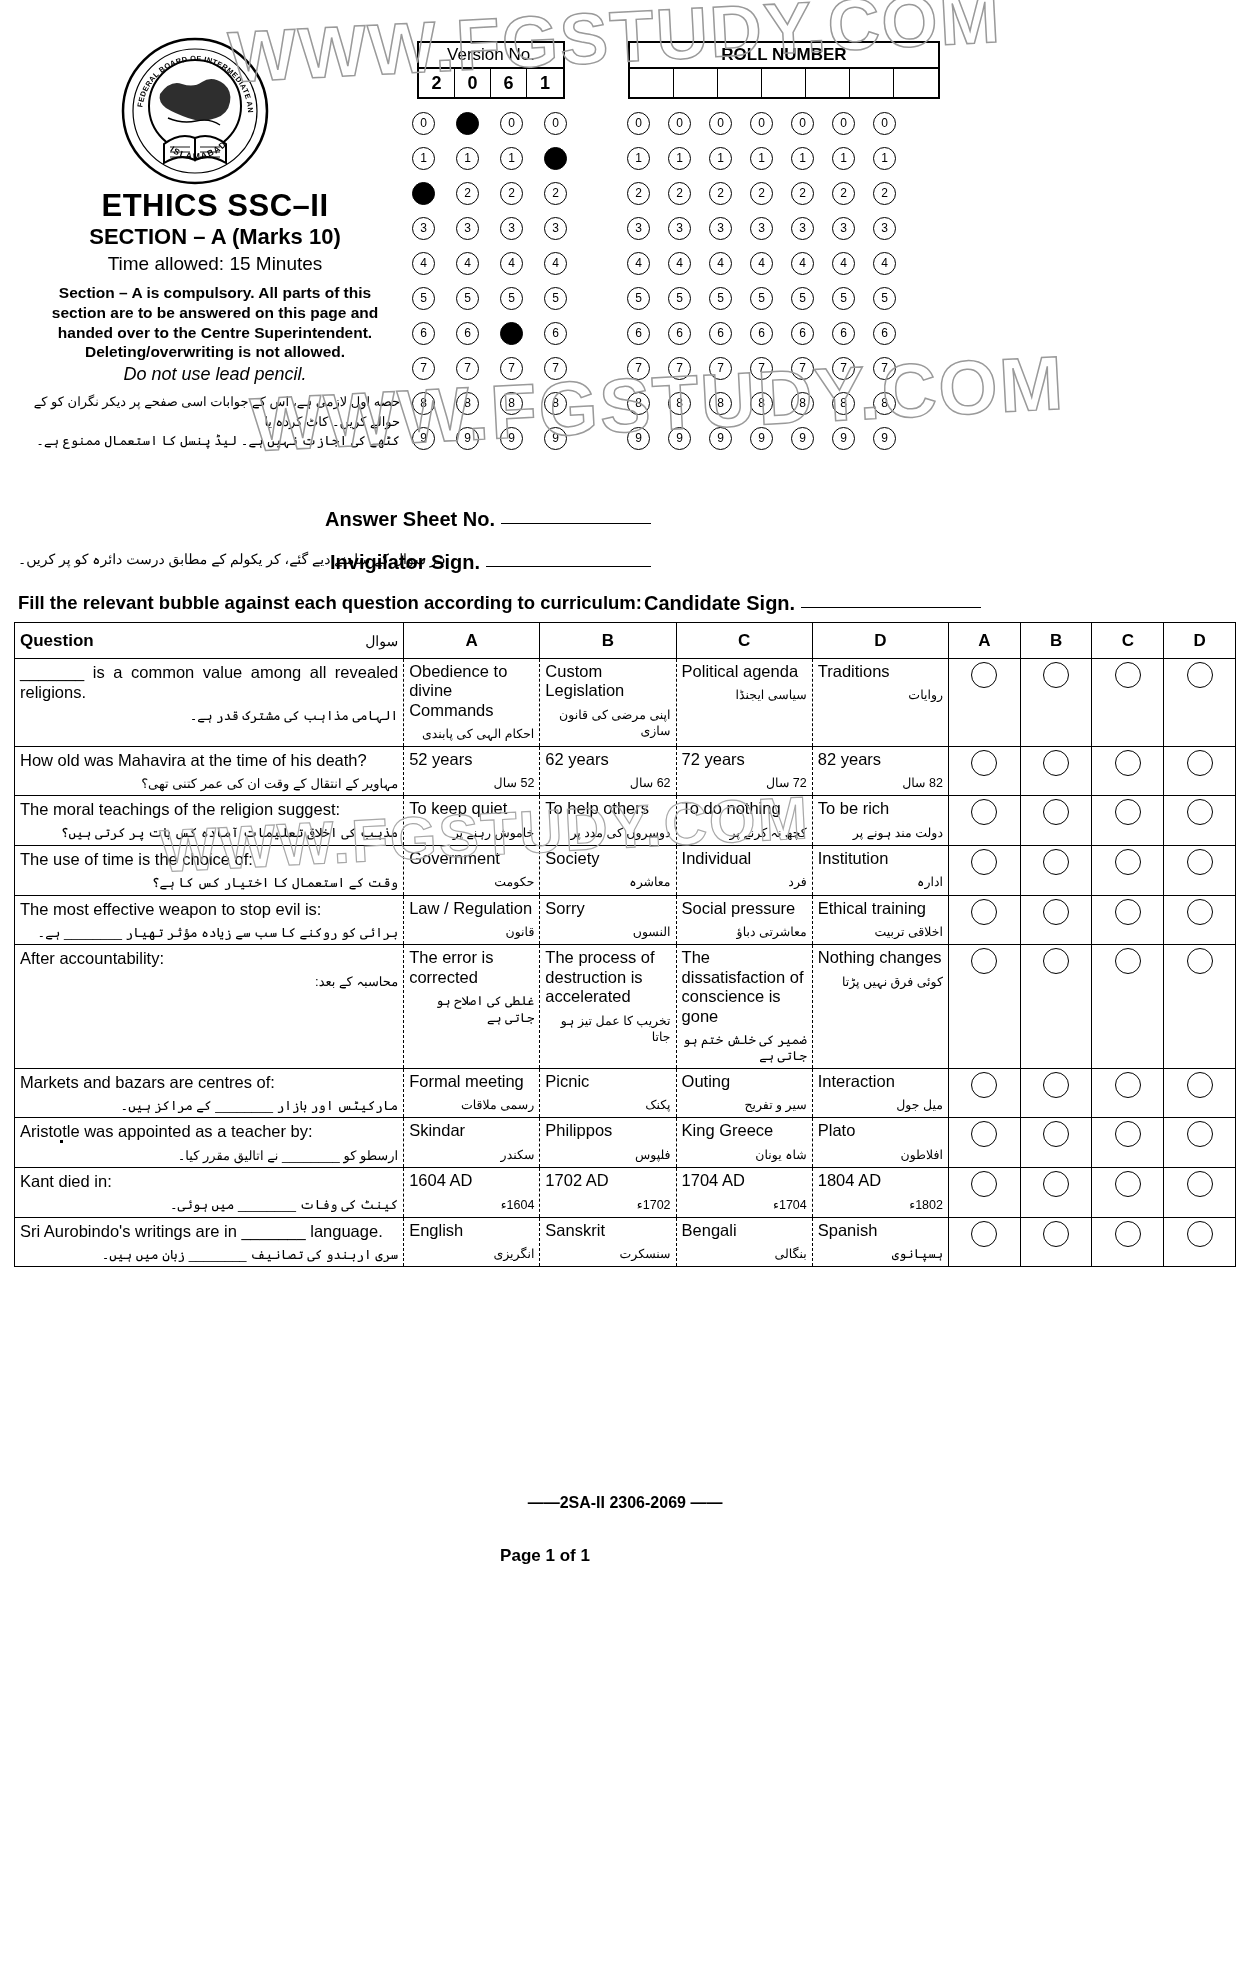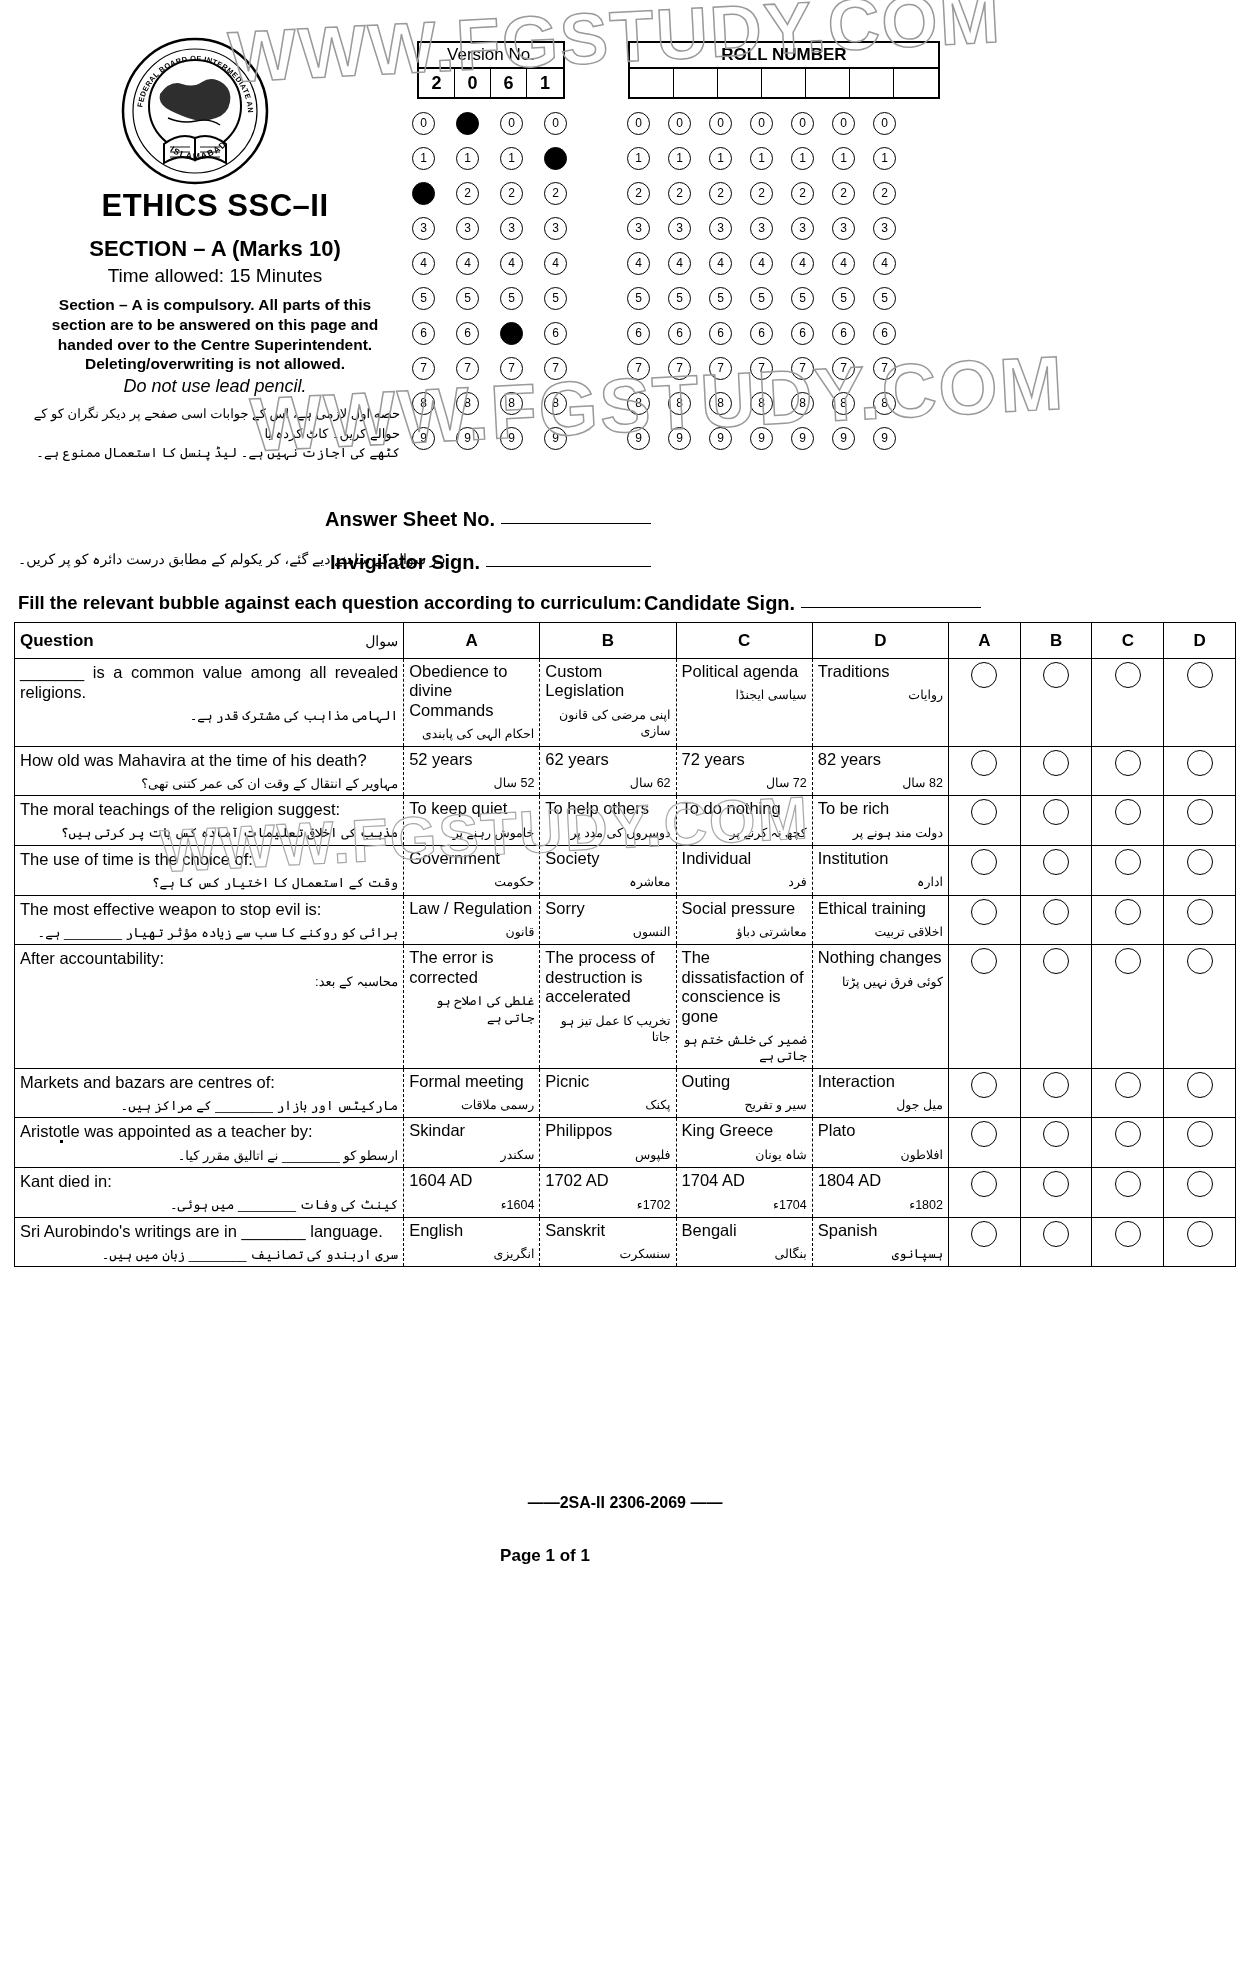--- a/index.html
+++ b/index.html
@@ -33,21 +33,21 @@
   
   .sheet { position:relative; z-index:10; width:1250px; height:1964px; }
 
   .logo-wrap { position:absolute; left:120px; top:36px; width:150px; height:150px; }
   .seal { width:150px; height:150px; }
 
   .title-block {
     position:absolute; left:30px; top:188px; width:370px; text-align:center;
   }
   .t-main { font-size:31px; font-weight:bold; letter-spacing:0.5px; }
-  .t-sec  { font-size:22px; font-weight:bold; margin-top:12px; }
+  .t-sec  { font-size:22px; font-weight:bold; margin-top:0; }
   .t-time { font-size:19px; margin-top:3px; }
   .t-instr{ font-size:15.5px; font-weight:bold; line-height:1.28; margin-top:8px; }
   .t-italic { font-size:18px; font-style:italic; font-weight:normal; margin-top:1px;}
   .t-urdu { font-size:13px; line-height:1.5; margin-top:6px; direction:rtl; text-align:right;}
 
   
   .vbox { position:absolute; left:417px; top:41px; border:2px solid #000; }
   .vbox .lbl { font-size:17px; font-weight:normal; text-align:center; padding:2px 20px;
                border-bottom:2px solid #000; }
   .vbox .cells { display:flex; }

